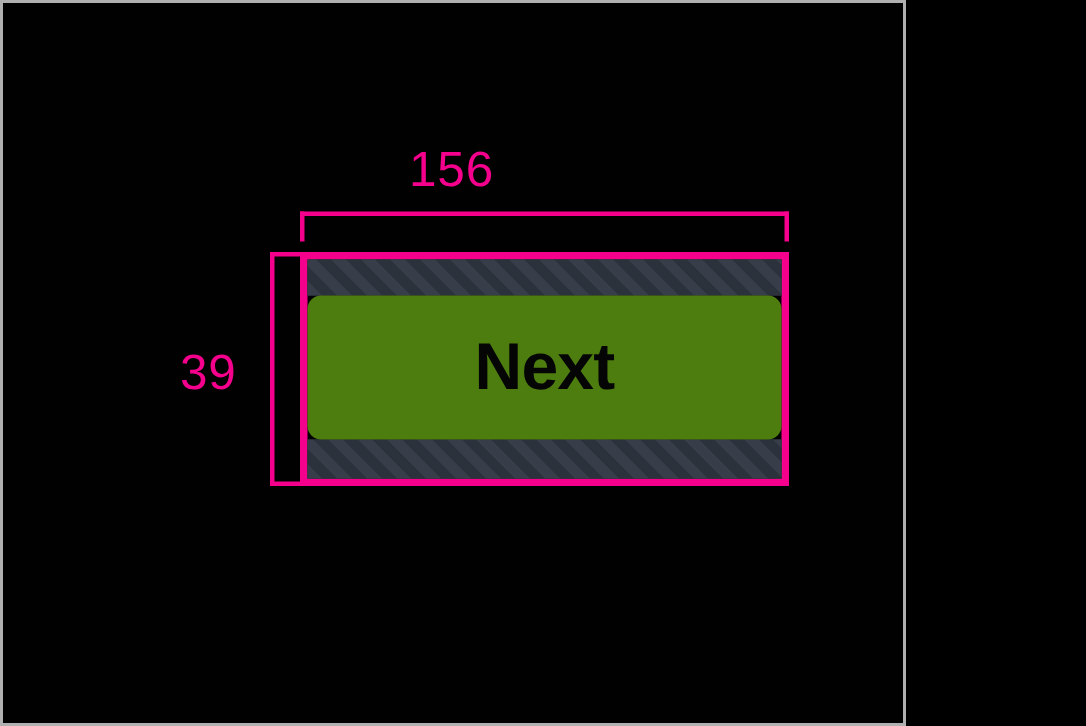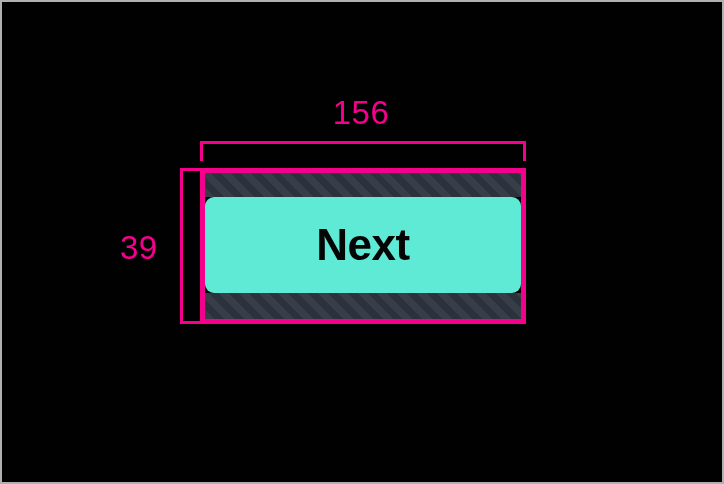--- a/index.html
+++ b/index.html
@@ -4,21 +4,21 @@
 <title>UI Element Measurement Overlay</title>
 <style>
   html, body {
     margin: 0;
     padding: 0;
     background: #000000;
   }
 
   #screenshot {
     position: relative;
-    width: 724px;
+    width: 604px;
     height: 484px;
     background: #000000;
     box-sizing: border-box;
     border: 2px solid #b0b0b0;
     overflow: hidden;
     font-family: "Liberation Sans", sans-serif;
     -webkit-font-smoothing: antialiased;
   }
 
   
@@ -114,21 +114,21 @@
   #hatch-top    { top: 0;    height: 24px; }
   #hatch-bottom { bottom: 0; height: 26px; }
 
   
   #next-button {
     position: absolute;
     left: 0px;
     top: 24px;
     right: 0px;
     bottom: 26px;
-    background: #5eead4;
+    background: #4d7c0f;
     border-radius: 9px;
     display: flex;
     align-items: center;
     justify-content: center;
     cursor: pointer;
     user-select: none;
   }
 
   #next-button-label {
     color: #050505;

